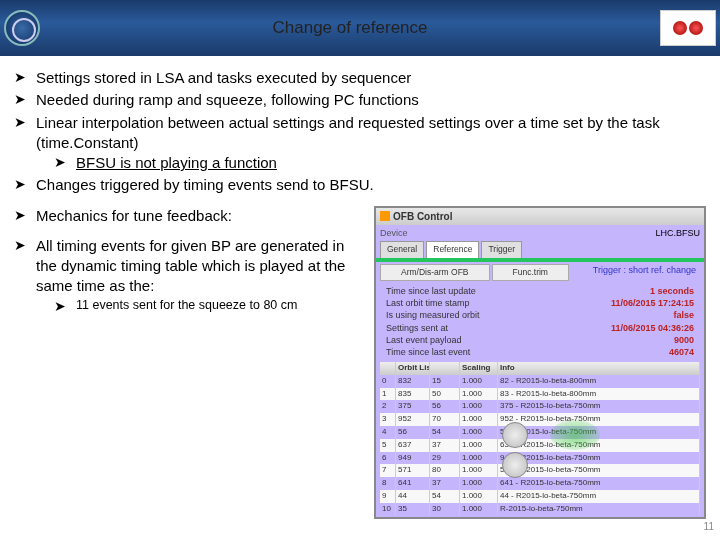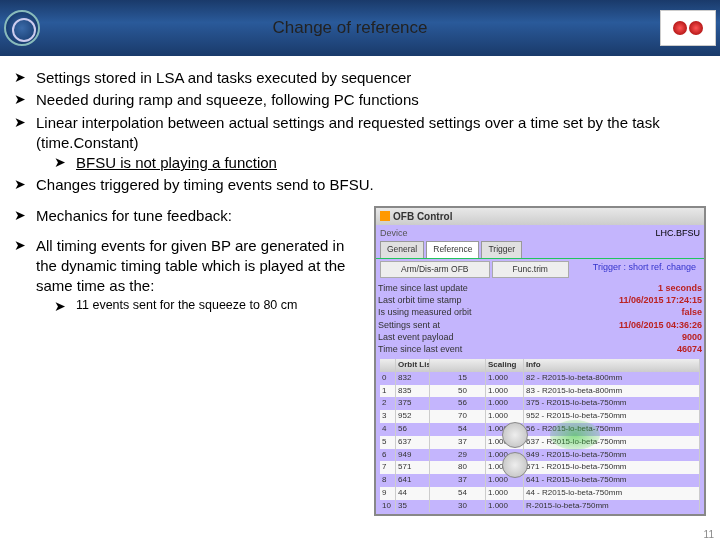--- a/index.html
+++ b/index.html
@@ -22,40 +22,40 @@
   .leftcol { width: 360px; padding-right: 10px; }
   .leftcol ul.arrow > li { margin-bottom: 10px; }
   .sub { font-size: 12.5px; }
   .screenshot { flex: 1; border: 2px solid #888; background: #c4b5fd; font-size: 9px; color: #333; display: flex; flex-direction: column; }
   .ss-title { background: linear-gradient(#e8e8e8, #ccc); padding: 2px 4px; display: flex; align-items: center; }
   .ss-orange { width: 10px; height: 10px; background: #f90; margin-right: 3px; }
   .ss-title-txt { font-weight: bold; font-size: 10px; }
   .ss-device { display: flex; padding: 2px 4px; }
   .ss-device span:first-child { flex: 1; color: #555; }
   .ss-device span:last-child { color: #000; }
-  .ss-tabs { display: flex; border-bottom: 1px solid #22c55e; padding: 0 4px; }
+  .ss-tabs { display: flex; border-bottom: 4px solid #22c55e; padding: 0 4px; }
   .ss-tab { padding: 2px 6px; background: #e0e0e0; border: 1px solid #999; border-bottom: none; margin-right: 2px; font-size: 8.5px; }
   .ss-tab.active { background: #fff; }
   .ss-subtabs { display: flex; padding: 2px 4px; }
   .ss-st { padding: 2px 20px; background: #eee; border: 1px solid #aaa; font-size: 8.5px; margin-right: 2px; }
   .ss-trig { flex: 1; text-align: right; padding-right: 4px; color: #33c; }
-  .ss-kv { padding: 2px 2px; }
+  .ss-kv { padding: 2px 10px; }
   .ss-kv div { display: flex; }
   .ss-kv div span:first-child { flex: 1; color: #333; }
   .ss-kv div span:last-child { color: #b22; font-weight: bold; }
   .ss-grid { flex: 1; overflow: hidden; padding: 2px 4px; }
   .ss-gridhead, .ss-gridrow { display: flex; font-size: 8px; }
   .ss-gridhead { background: linear-gradient(#eee, #ccc); font-weight: bold; }
   .ss-col { padding: 1px 2px; border-right: 1px solid #ccc; overflow: hidden; white-space: nowrap; }
-  .c-n { width: 16px; } .c-h { width: 34px; } .c-v { width: 30px; margin-left: 26px; } .c-s { width: 38px; } .c-i { flex: 1; }
+  .c-n { width: 16px; } .c-h { width: 34px; } .c-v { width: 30px; } .c-s { width: 38px; } .c-i { flex: 1; }
   .ss-gridrow:nth-child(even) { background: #f8f8f8; }
   .gauges { position: absolute; right: 190px; top: 420px; display: flex; flex-direction: column; }
   .gauge { width: 26px; height: 26px; border-radius: 50%; background: radial-gradient(#eee, #bbb); border: 1px solid #888; margin: 2px; }
   .greenblob { position: absolute; right: 120px; top: 420px; width: 50px; height: 30px; background: radial-gradient(rgba(60,200,60,.6), rgba(60,200,60,0)); border-radius: 50%; }
-  .pagenum { position: absolute; right: 6px; bottom: 0; font-size: 10px; color: #888; }
+  .pagenum { position: absolute; right: 6px; bottom: 8px; font-size: 10px; color: #888; }
 </style>
 </head>
 <body>
 
 <div class="titlebar">
   <div class="logo"></div>
   <div class="titletxt">Change of reference</div>
   <div class="rightbadge">
       <span></span>
       <span></span>

